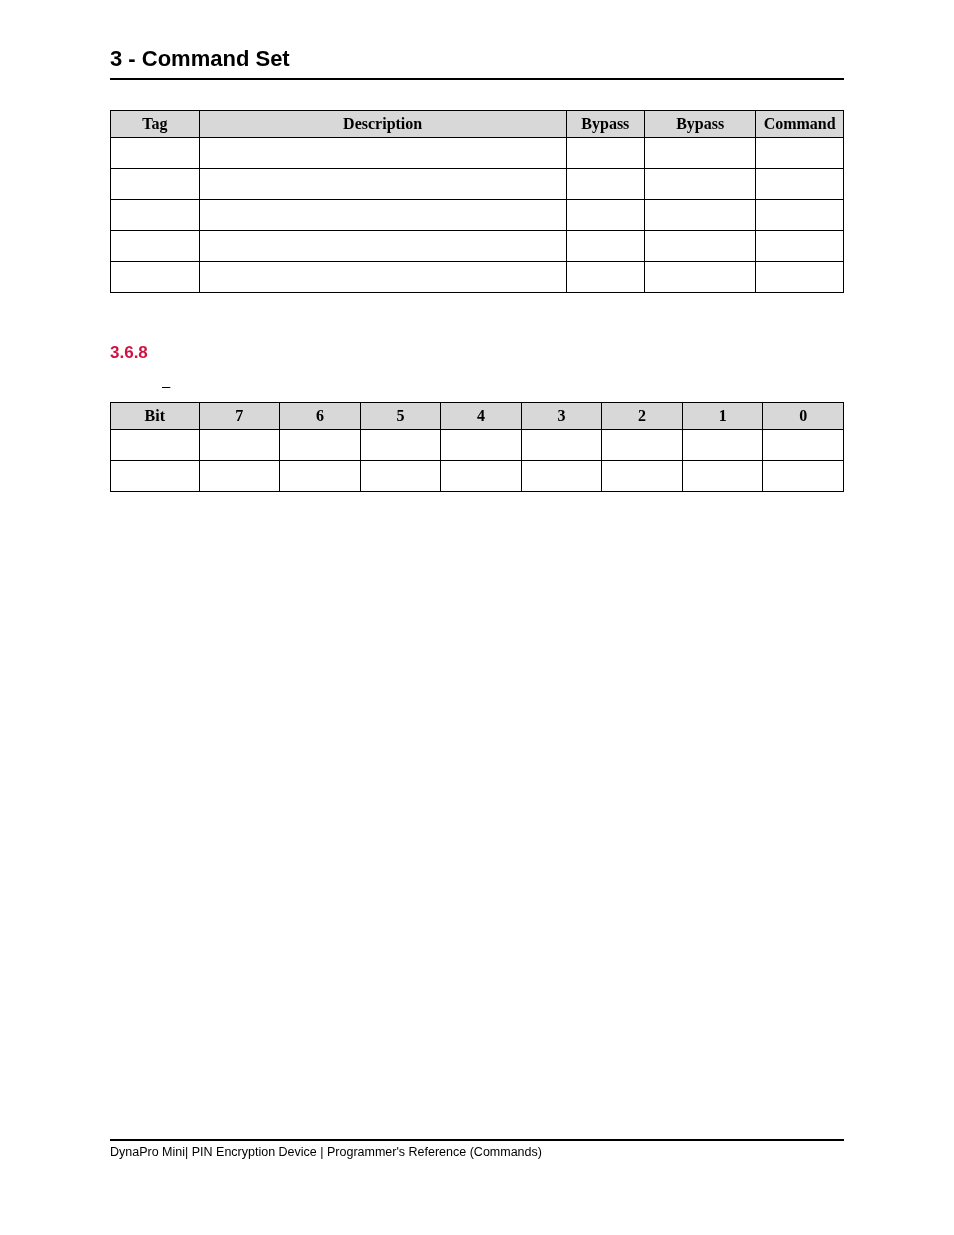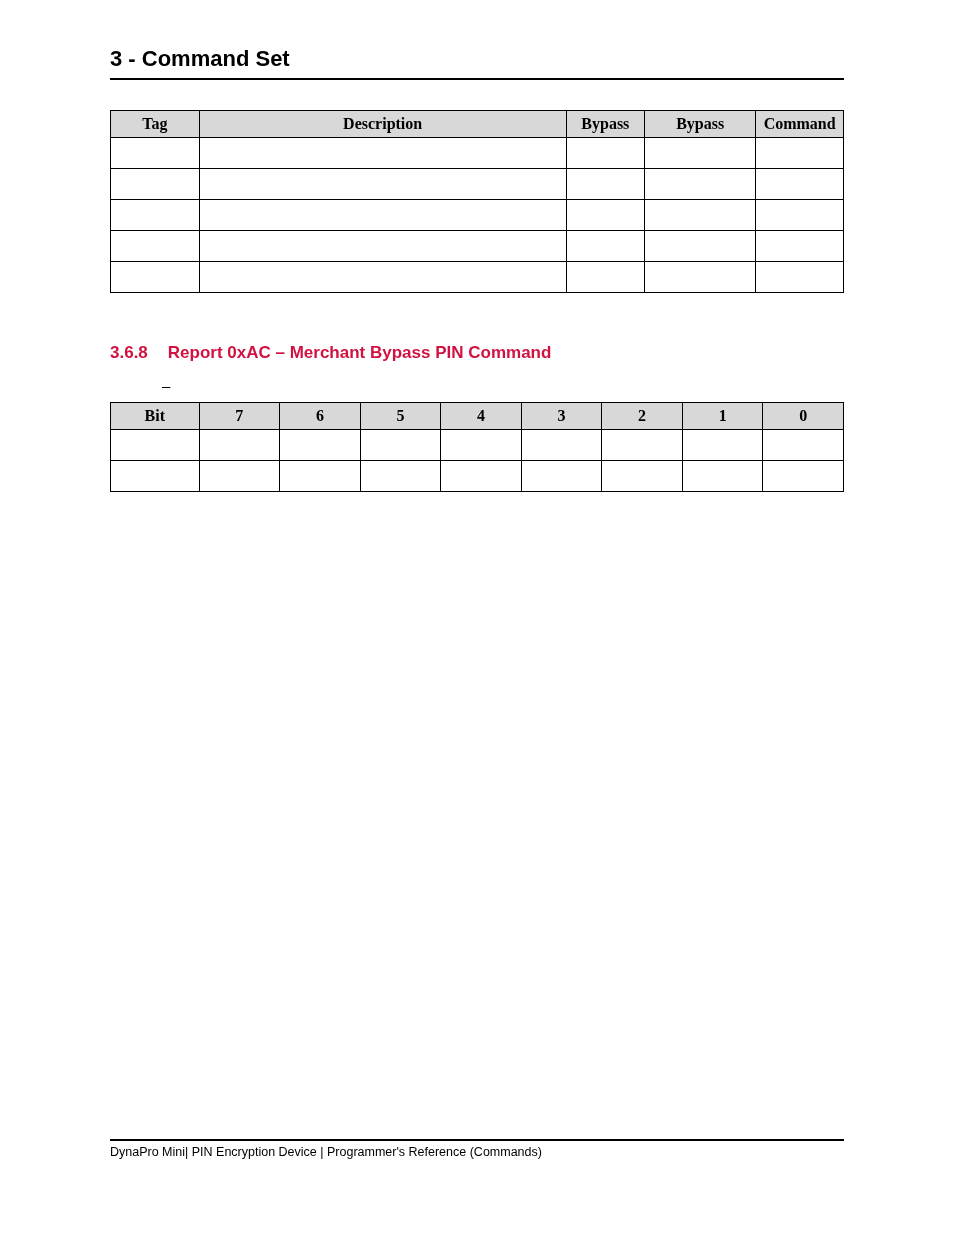--- a/index.html
+++ b/index.html
@@ -41,21 +41,21 @@
   th {
     background: #d8d8d8;
     font-weight: bold;
   }
   .section-heading {
     color: #d11241;
     font-weight: bold;
     font-size: 17px;
     margin: 6px 0 14px 0;
     display: flex;
-    gap: 20px;
+    gap: 5px;
   }
   .caption-row {
     font-size: 15px;
     margin: 0 0 8px 0;
     display: flex;
     gap: 10px;
   }
   .footer-wrap {
     position: absolute;
     left: 110px;
@@ -140,21 +140,20 @@
           <td></td>
           <td></td>
           <td></td>
           <td></td>
         </tr>
       </tbody>
     </table>
 
     <div class="section-heading">
       <span>3.6.8</span>
-      <span>Report 0xAC – Merchant Bypass PIN Command</span>
     </div>
 
     <div class="caption-row">
       <span style="width:42px; display:inline-block;"></span>
       <span>–</span>
     </div>
 
     <table class="t2">
       <colgroup>
         <col class="c-bit">

